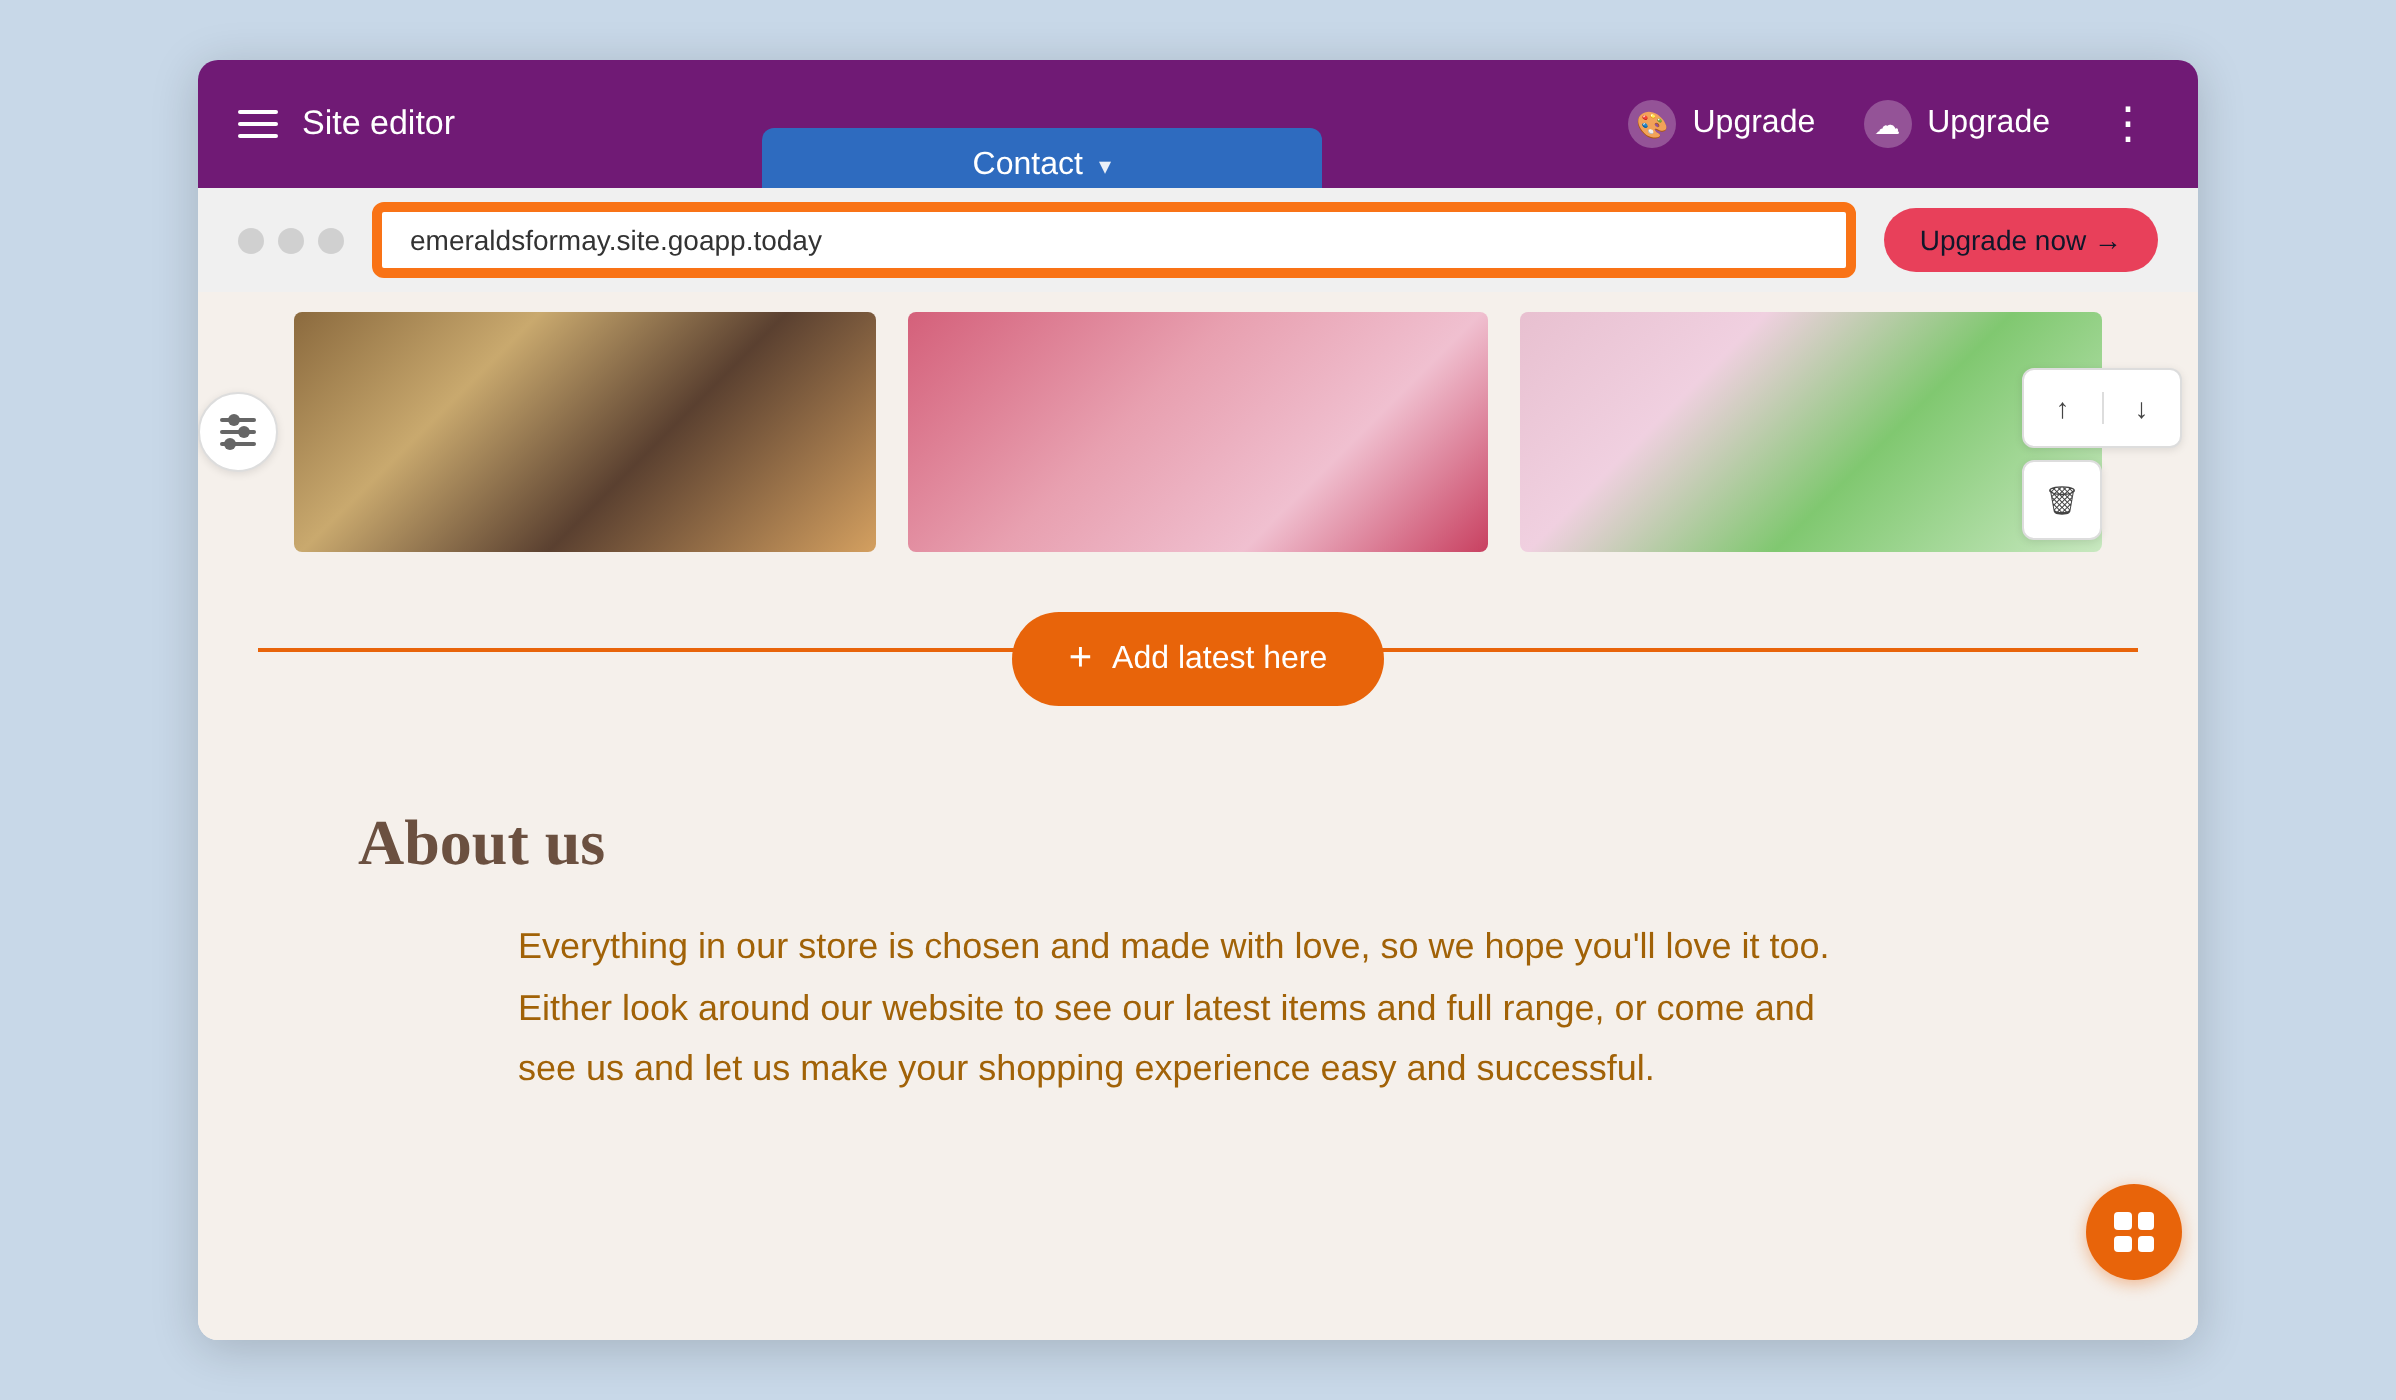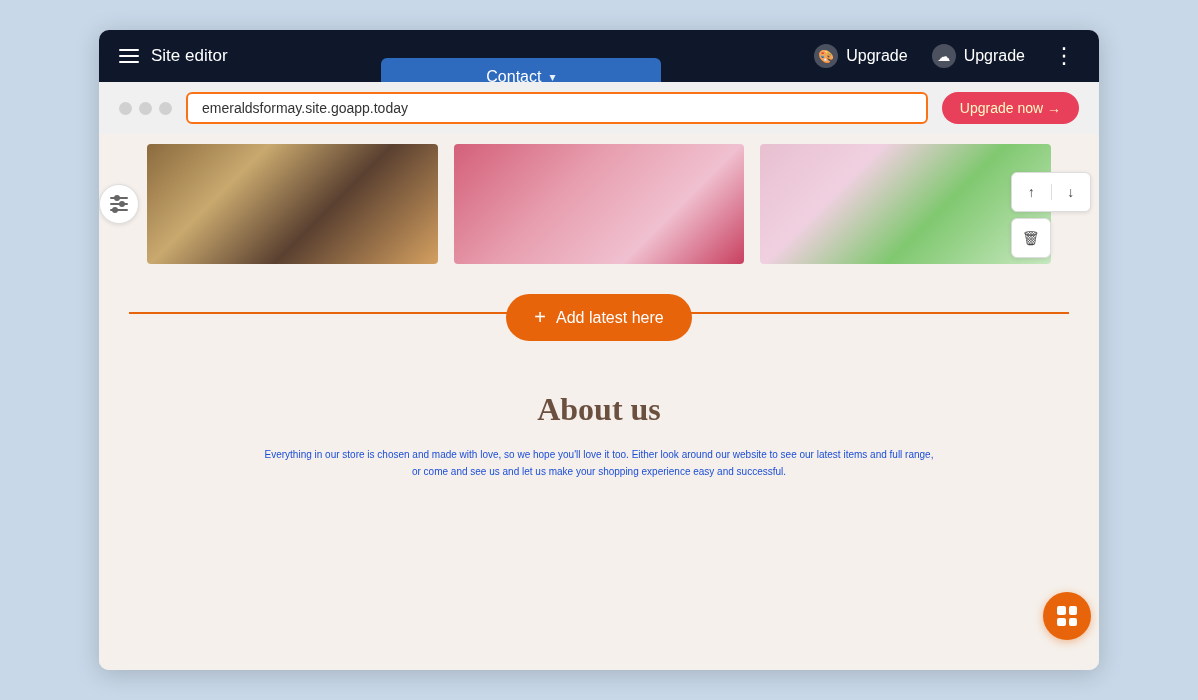--- a/index.html
+++ b/index.html
@@ -19,22 +19,22 @@
       height: 640px;
       border-radius: 10px;
       overflow: hidden;
       box-shadow: 0 4px 24px rgba(0,0,0,0.18);
       display: flex;
       flex-direction: column;
     }
 
     
     .topbar {
-      background: #0f172a;
-      height: 52px;
+      background: #701a75;
+      height: 64px;
       display: flex;
       align-items: center;
       padding: 0 20px;
       flex-shrink: 0;
       gap: 0;
     }
 
     .topbar-left {
       display: flex;
       align-items: center;
@@ -146,31 +146,31 @@
     .traffic-light {
       width: 13px;
       height: 13px;
       border-radius: 50%;
       background: #d0d0d0;
     }
 
     .url-field {
       flex: 1;
       background: white;
-      border: 2px solid #f97316;
+      border: 5px solid #f97316;
       border-radius: 6px;
       padding: 6px 14px;
       font-size: 14px;
       color: #333;
       outline: none;
     }
 
     .upgrade-btn {
       background: #e8405a;
-      color: #fef9c3;
+      color: #0f172a;
       border: none;
       border-radius: 20px;
       padding: 8px 18px;
       font-size: 14px;
       font-weight: 500;
       cursor: pointer;
       display: flex;
       align-items: center;
       gap: 6px;
       white-space: nowrap;
@@ -318,35 +318,34 @@
 
     .add-icon {
       font-size: 20px;
       font-weight: 300;
     }
 
     
     .about-section {
       background: #f5f0eb;
       padding: 30px 80px 30px;
-      text-align: center;
       flex: 1;
     }
 
     .about-title {
       font-size: 32px;
       font-weight: 600;
       color: #6b5040;
       margin-bottom: 18px;
       font-family: Georgia, serif;
     }
 
     .about-text {
-      color: #1d4ed8;
-      font-size: 10px;
+      color: #a16207;
+      font-size: 18px;
       line-height: 1.7;
       max-width: 680px;
       margin: 0 auto;
     }
 
     
     .grid-icon-btn {
       position: absolute;
       bottom: 30px;
       right: 8px;

